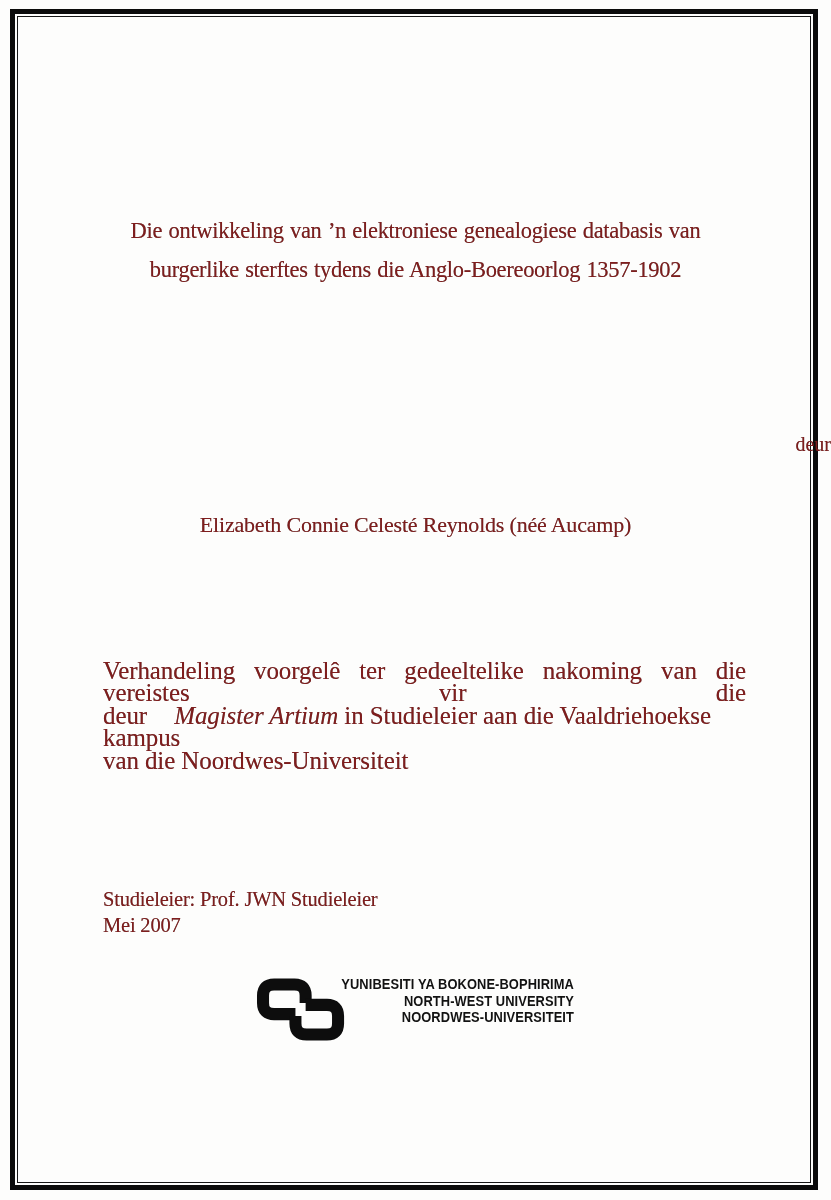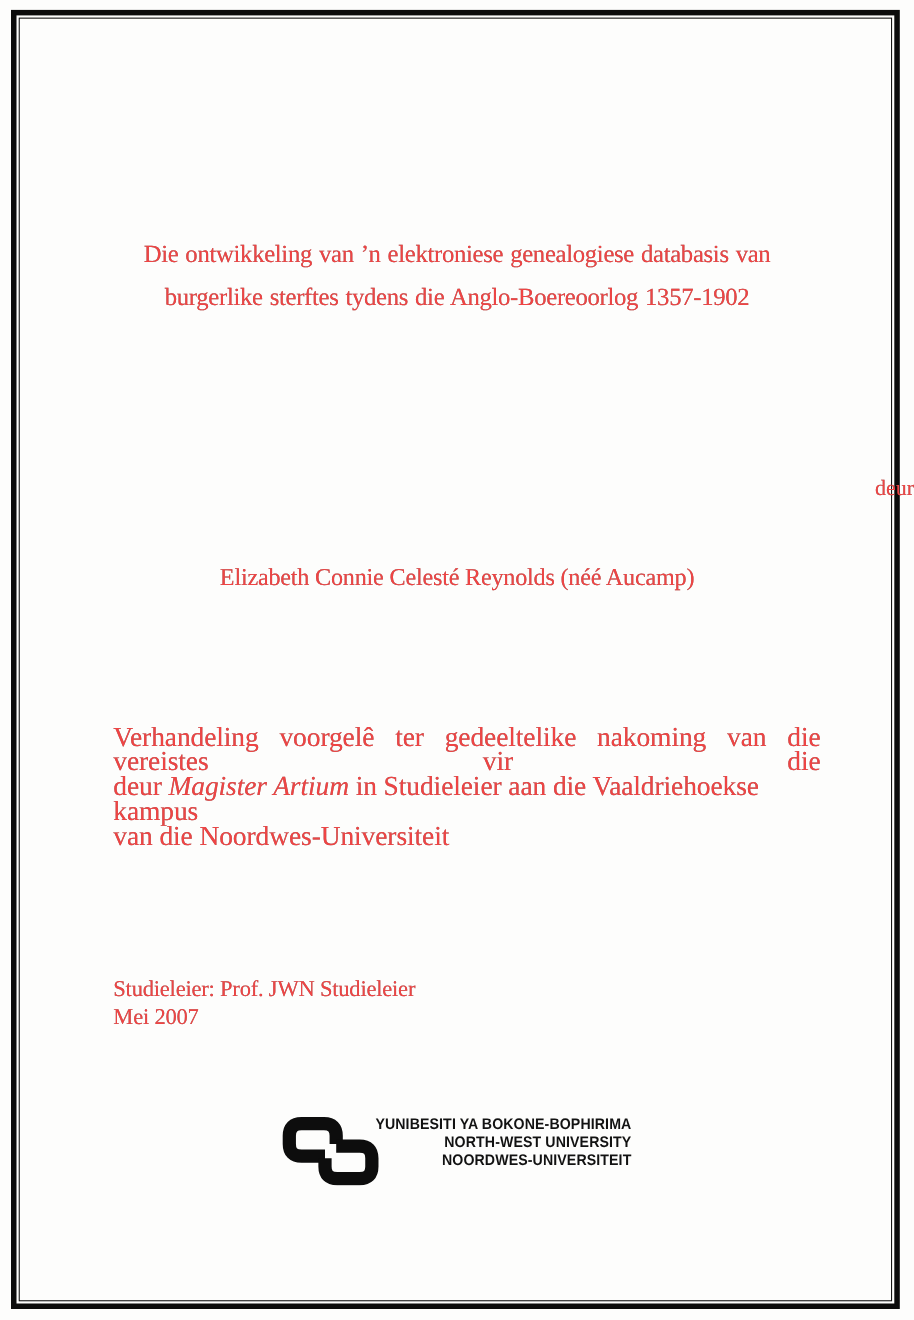--- a/index.html
+++ b/index.html
@@ -19,21 +19,21 @@
     left: 10px; top: 9px; right: 13px; bottom: 10px;
     border: 5px solid #0b0b0b;
   }
   .frame-inner {
     position: absolute;
     inset: 2px;
     border: 1.5px solid #161616;
   }
   .txt {
     position: absolute;
-    color: #ef4444;
+    color: #7f1d1d;
     text-shadow: 0 0 0.4px rgba(25,21,16,0.55);
   }
   .title {
     top: 212px; left: 70px; right: 70px;
     text-align: center;
     font-size: 22.5px;
     letter-spacing: -0.3px;
     line-height: 38.5px;
     word-spacing: 1px;
   }
@@ -51,31 +51,31 @@
   .statement {
     top: 660px; left: 103px; width: 643px;
     font-size: 25px;
     line-height: 22.4px;
     letter-spacing: -0.1px;
   }
   .statement .justify {
     text-align: justify;
     text-align-last: justify;
   }
-  .statement .italic { font-style: italic; }
+  .statement .italic { font-style: italic; margin-left: 21px; }
   .supervisor {
     top: 887px; left: 103px;
     font-size: 20.5px;
     line-height: 25.5px;
     letter-spacing: -0.2px;
   }
   .logo {
     position: absolute;
     top: 975px; left: 256px;
-    width: 330px; height: 75px; margin-top: 37px;
+    width: 330px; height: 75px;
   }
   .logo-mark {
     position: absolute;
     left: 0; top: 3px;
     width: 90px; height: 63px;
   }
   .logo-text {
     position: absolute;
     left: 60px; top: 1px; width: 258px;
     text-align: right;

